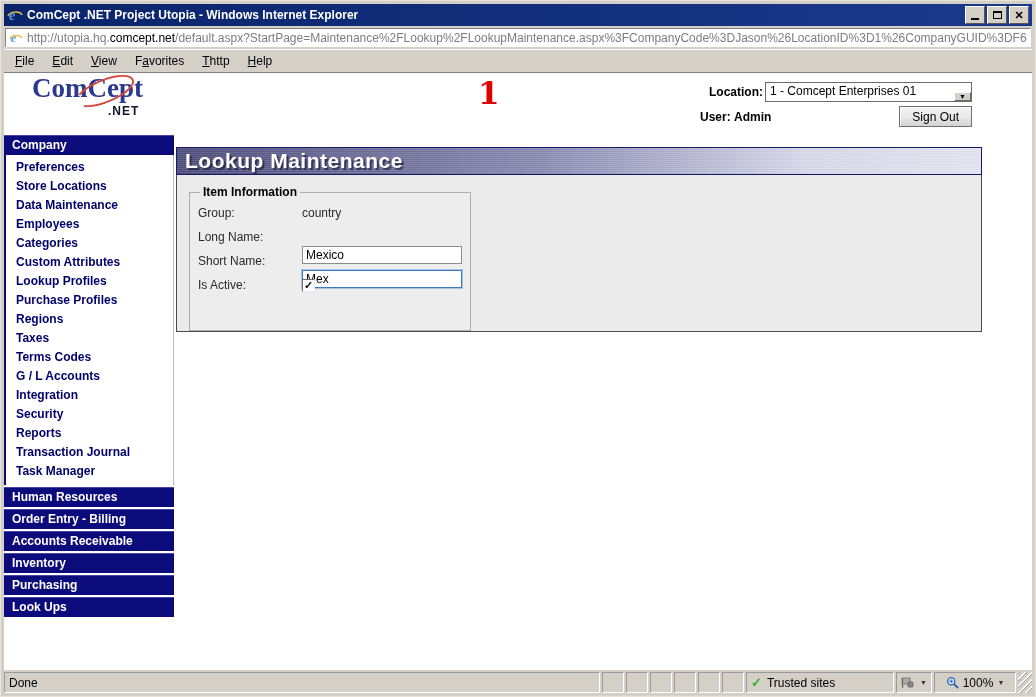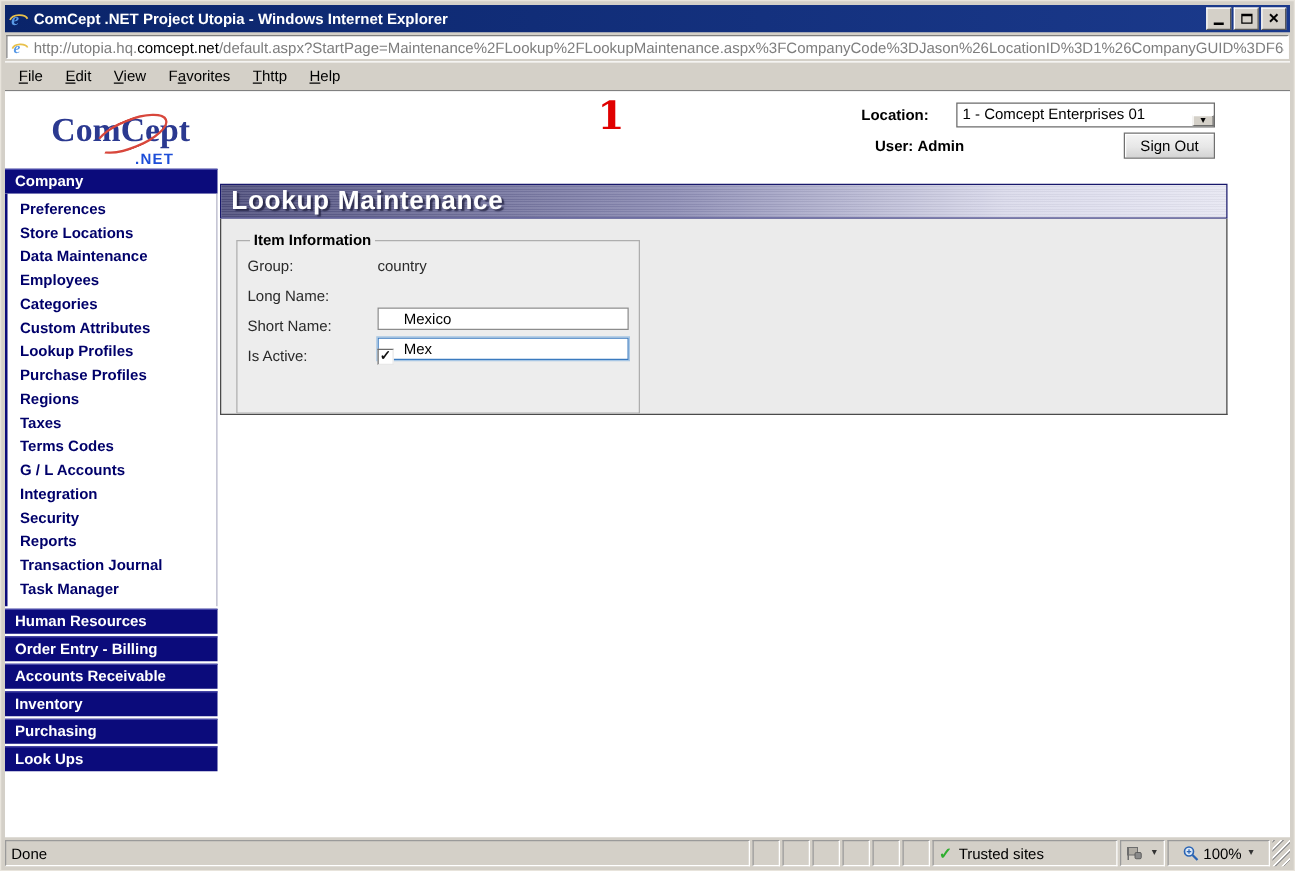--- a/index.html
+++ b/index.html
@@ -52,44 +52,44 @@
   .menu-item .accel { text-decoration: underline; }
 
   
   .page {
     position: absolute; left: 3px; right: 3px; top: 71px; bottom: 26px;
     background: #fff; border-top: 1px solid #808080; overflow: hidden;
   }
 
   
   .site-header { position: relative; height: 62px; background: #fff; }
-  .logo { position: absolute; left: 28px; top: 16px; width: 120px; height: 50px; text-align: right; }
+  .logo { position: absolute; left: 28px; top: 0; width: 120px; height: 50px; }
   .logo-text {
     font-family: "Liberation Serif", serif; font-weight: bold;
     font-size: 27px; color: #2b3990; letter-spacing: 0px;
   }
   .logo-swoosh {
     position: absolute; left: 42px; top: 6px; width: 62px; height: 24px;
     border: 2px solid #d8473c; border-radius: 50%;
     transform: rotate(-22deg); border-left-color: transparent;
   }
   .logo-net {
     position: absolute; left: 76px; top: 31px;
-    font-size: 12px; font-weight: bold; color: #1d4ed8; letter-spacing: 1px;
+    font-size: 12px; font-weight: bold; color: #0f172a; letter-spacing: 1px;
   }
   .page-indicator {
     position: absolute; left: 474px; top: 2px;
     font-family: "DejaVu Serif", serif; font-weight: bold;
     font-size: 31px; color: #e00000;
   }
   .location-row {
     position: absolute; right: 60px; top: 9px;
     display: flex; align-items: center;
   }
-  .location-label { font-size: 12px; font-weight: bold; margin-right: 22px; }
+  .location-label { font-size: 12px; font-weight: bold; margin-right: 2px; }
   .combobox {
     width: 207px; height: 20px; background: #fff;
     border: 1px solid #6b6b6b; display: flex; align-items: flex-end;
   }
   .combobox-value { flex: 1; font-size: 12px; padding: 3px 4px; white-space: nowrap; overflow: hidden; }
   .combobox-arrow {
     width: 17px; background: #d4d0c8; flex: none;
     border: 1px solid; border-color: #fff #6d6d6d #6d6d6d #fff;
     display: flex; align-items: center; justify-content: center;
     font-size: 7px; color: #000;
@@ -146,22 +146,22 @@
   fieldset.groupbox {
     border: 1px solid #aeaeae; padding: 2px 8px 8px 8px; background: #ededed;
   }
   fieldset.groupbox legend {
     font-size: 12px; font-weight: bold; color: #000; padding: 0 3px; margin-left: 2px;
   }
   .form-row { display: flex; align-items: center; height: 24px; }
   .form-label { width: 104px; font-size: 12px; color: #2a2a2a; flex: none; }
   .form-static { font-size: 12px; color: #2a2a2a; }
   .text-input {
-    width: 201px; height: 18px; border: 1px solid #8c8c8c; background: #fff;
-    font-family: "Liberation Sans", sans-serif; font-size: 12px; padding: 1px 20px; margin-top: 36px;
+    width: 160px; height: 18px; border: 1px solid #8c8c8c; background: #fff;
+    font-family: "Liberation Sans", sans-serif; font-size: 12px; padding: 1px 3px; margin-top: 36px;
   }
   .text-input.focused { border: 1px solid #3a7abf; outline: 1px solid #a7c6e4; }
   .checkbox {
     width: 13px; height: 13px; background: #fff;
     border: 1px solid; border-color: #6d6d6d #e8e8e8 #e8e8e8 #6d6d6d;
     display: flex; align-items: center; justify-content: center;
     font-size: 11px; line-height: 11px; color: #111; font-weight: bold; cursor: default;
   }
   .checkbox::after { content: ""; }
   .checkbox[data-checked="true"]::after { content: "\2713"; }

